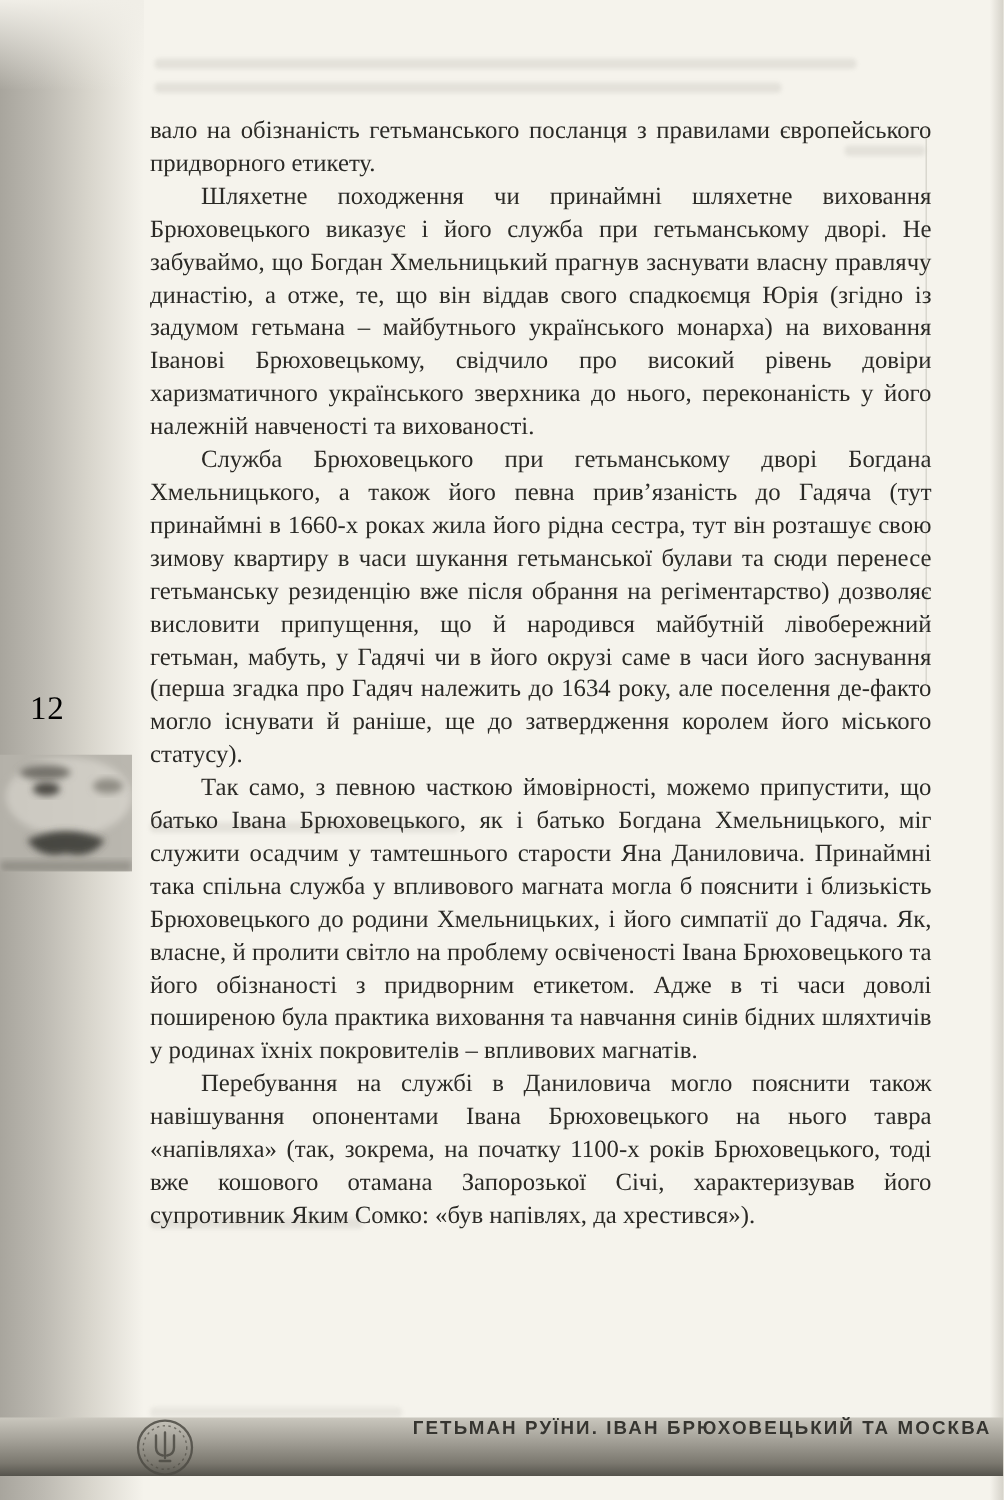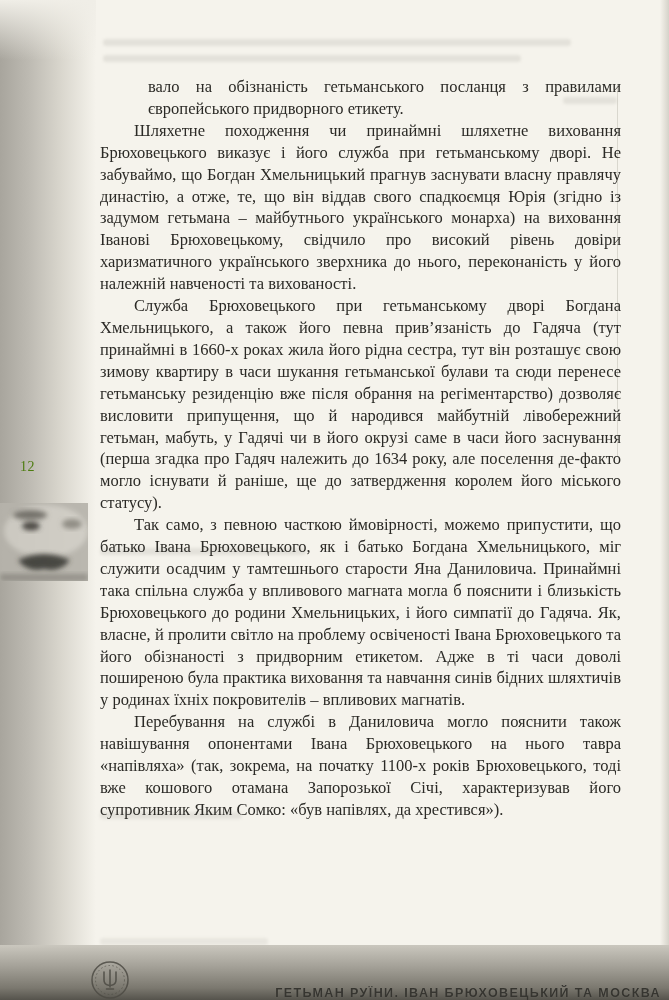--- a/index.html
+++ b/index.html
@@ -30,46 +30,46 @@
     background:#8f8c84;opacity:.17;filter:blur(1.4px);
   }
   .g1{top:39px;left:103px;width:468px;}
   .g2{top:55px;left:103px;width:418px;}
   .g3{top:97px;left:563px;width:54px;}
   .g4{top:548px;left:100px;width:206px;}
   .g5{top:812px;left:100px;width:142px;}
   .g6{top:938px;left:100px;width:168px;opacity:.12;}
   .page-number{
     position:absolute;left:20px;top:459px;
-    font-size:14px;color:#4d7c0f;letter-spacing:.5px;
+    font-size:22px;color:#000000;letter-spacing:.5px;
   }
   .portrait{
     position:absolute;left:0;top:503px;width:88px;height:78px;
     opacity:.92;
   }
   .column-rule{
     position:absolute;left:617px;top:84px;height:372px;width:1px;
     background:#c7c4bb;opacity:.6;
   }
   .text-block{
     position:absolute;left:100px;top:76px;width:521px;
   }
   .text-block p{
     margin:0;
     text-align:justify;
     text-indent:34px;
     font-size:16.5px;
     line-height:21.9px;
     color:#2b2a26;
   }
-  .text-block p.no-indent{text-indent:0;margin-left:48px;}
+  .text-block p.no-indent{text-indent:0;}
   .footer{
-    position:absolute;left:0;right:0;top:945px;height:55px;
+    position:absolute;left:0;right:0;top:945px;height:39px;
     background:linear-gradient(180deg,#cac7be 0%,#a3a097 40%,#7b786f 78%,#55534c 100%);
-    display:flex;align-items:flex-end;
+    display:flex;align-items:flex-start;
   }
   .emblem{
     margin-left:90px;width:40px;height:40px;flex:0 0 auto;
     opacity:.85;
   }
   .footer-title{
     margin-left:auto;padding-right:8px;
     font-family:"Liberation Sans","DejaVu Sans",sans-serif;
     font-weight:700;font-size:12.5px;letter-spacing:1.4px;
     color:#363530;text-shadow:0 0 1px rgba(255,255,255,.15);

